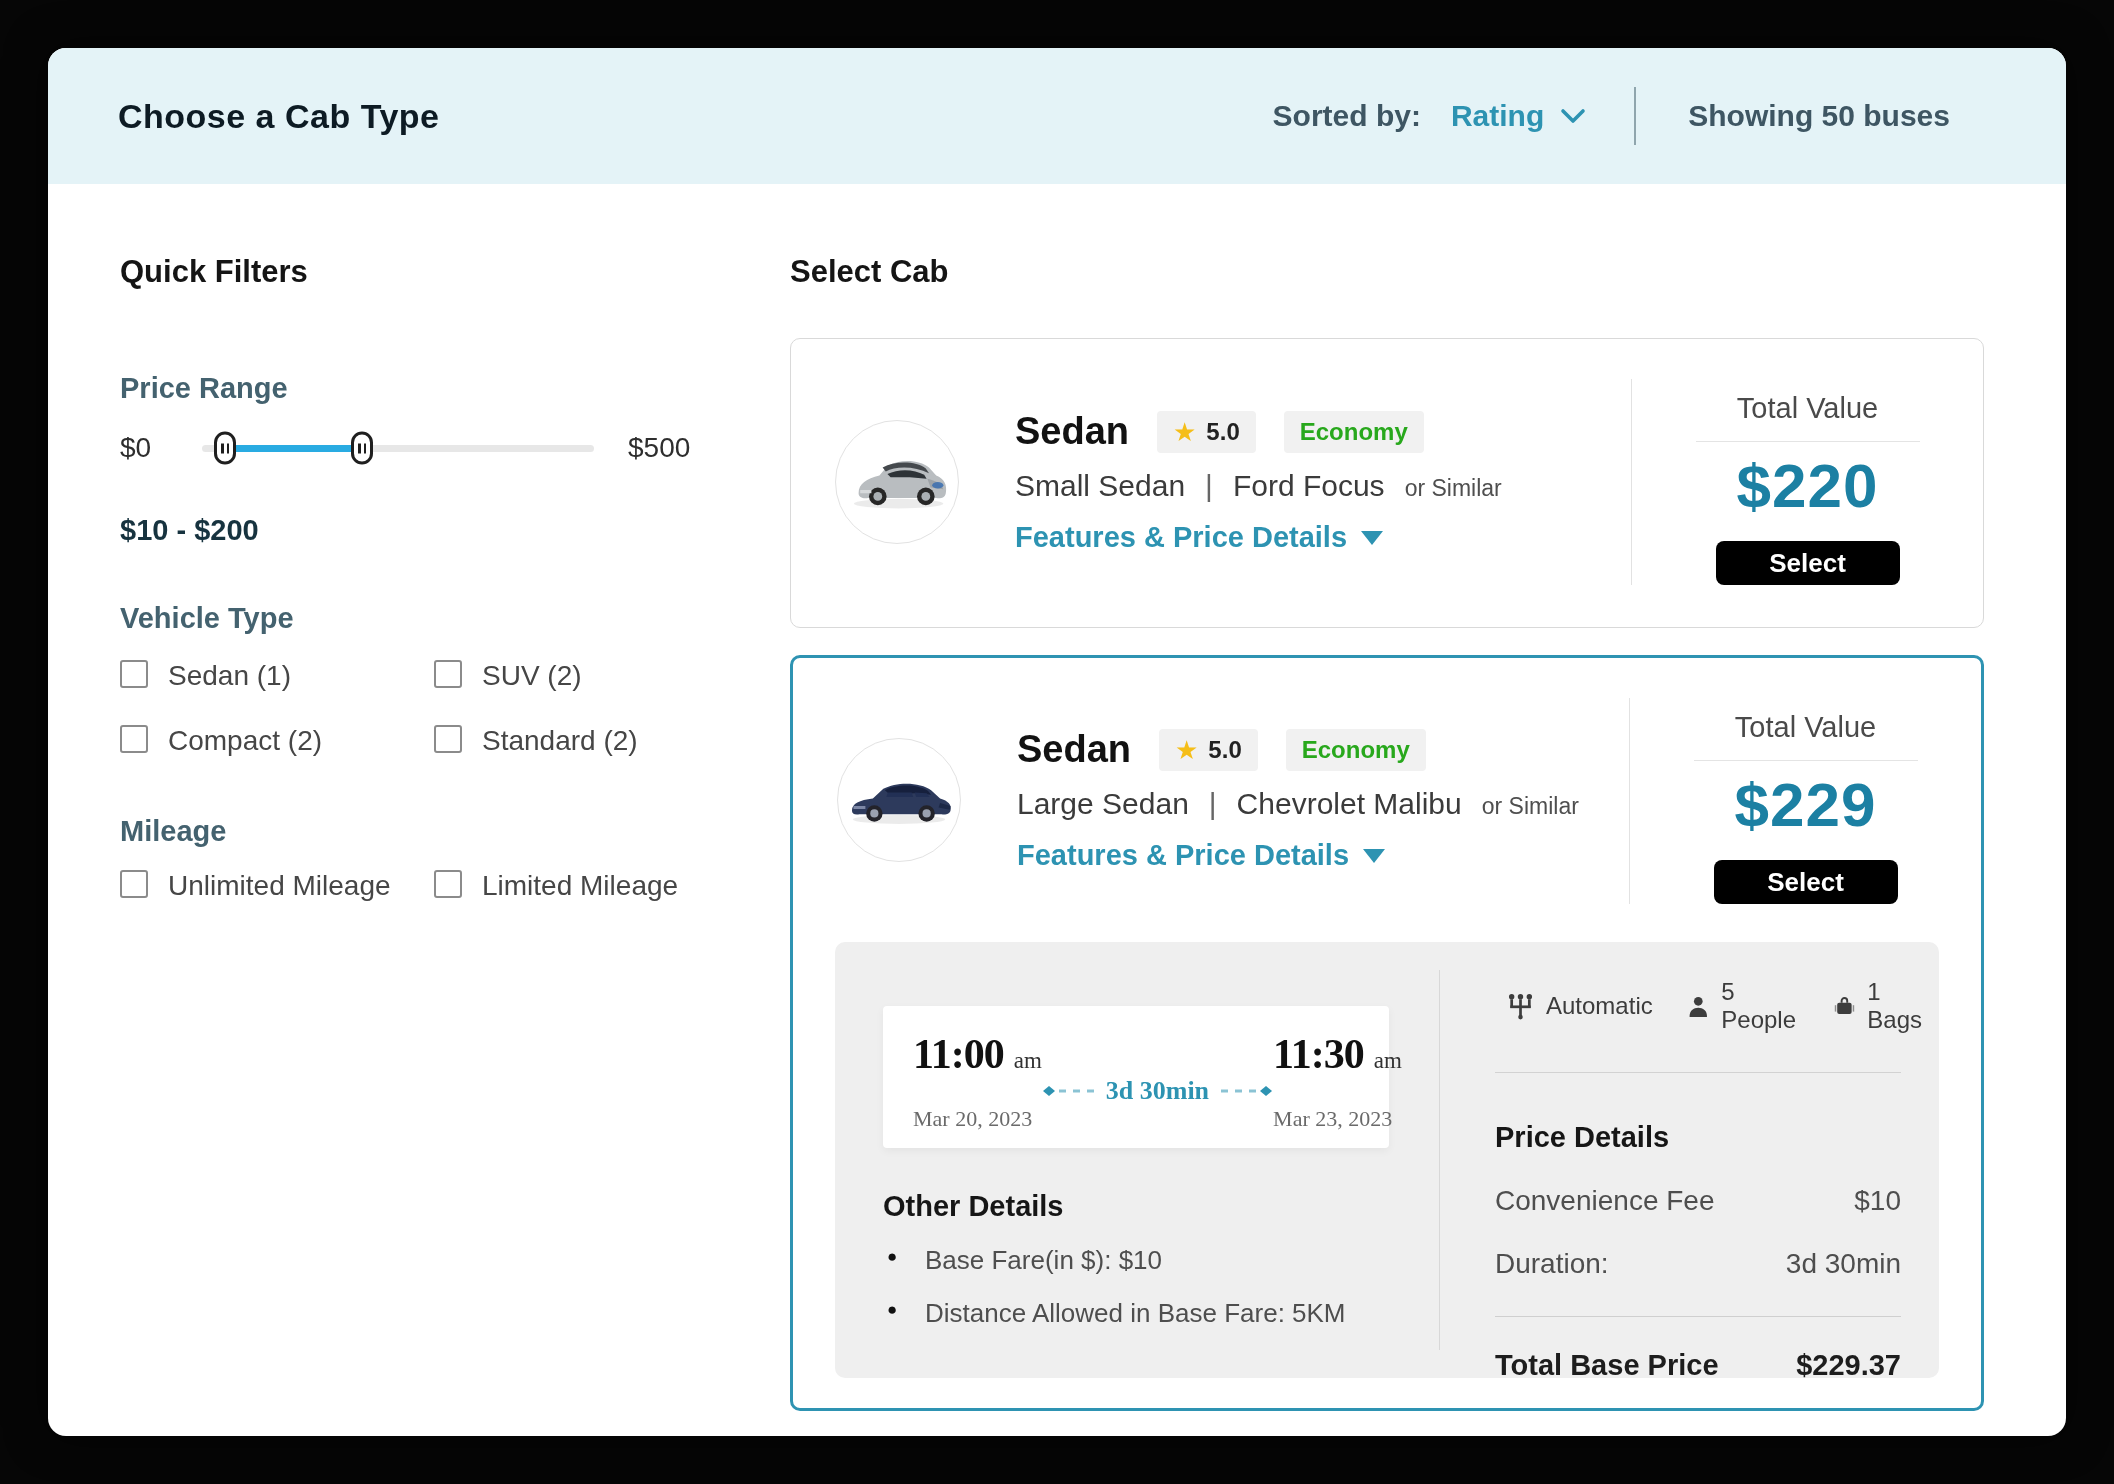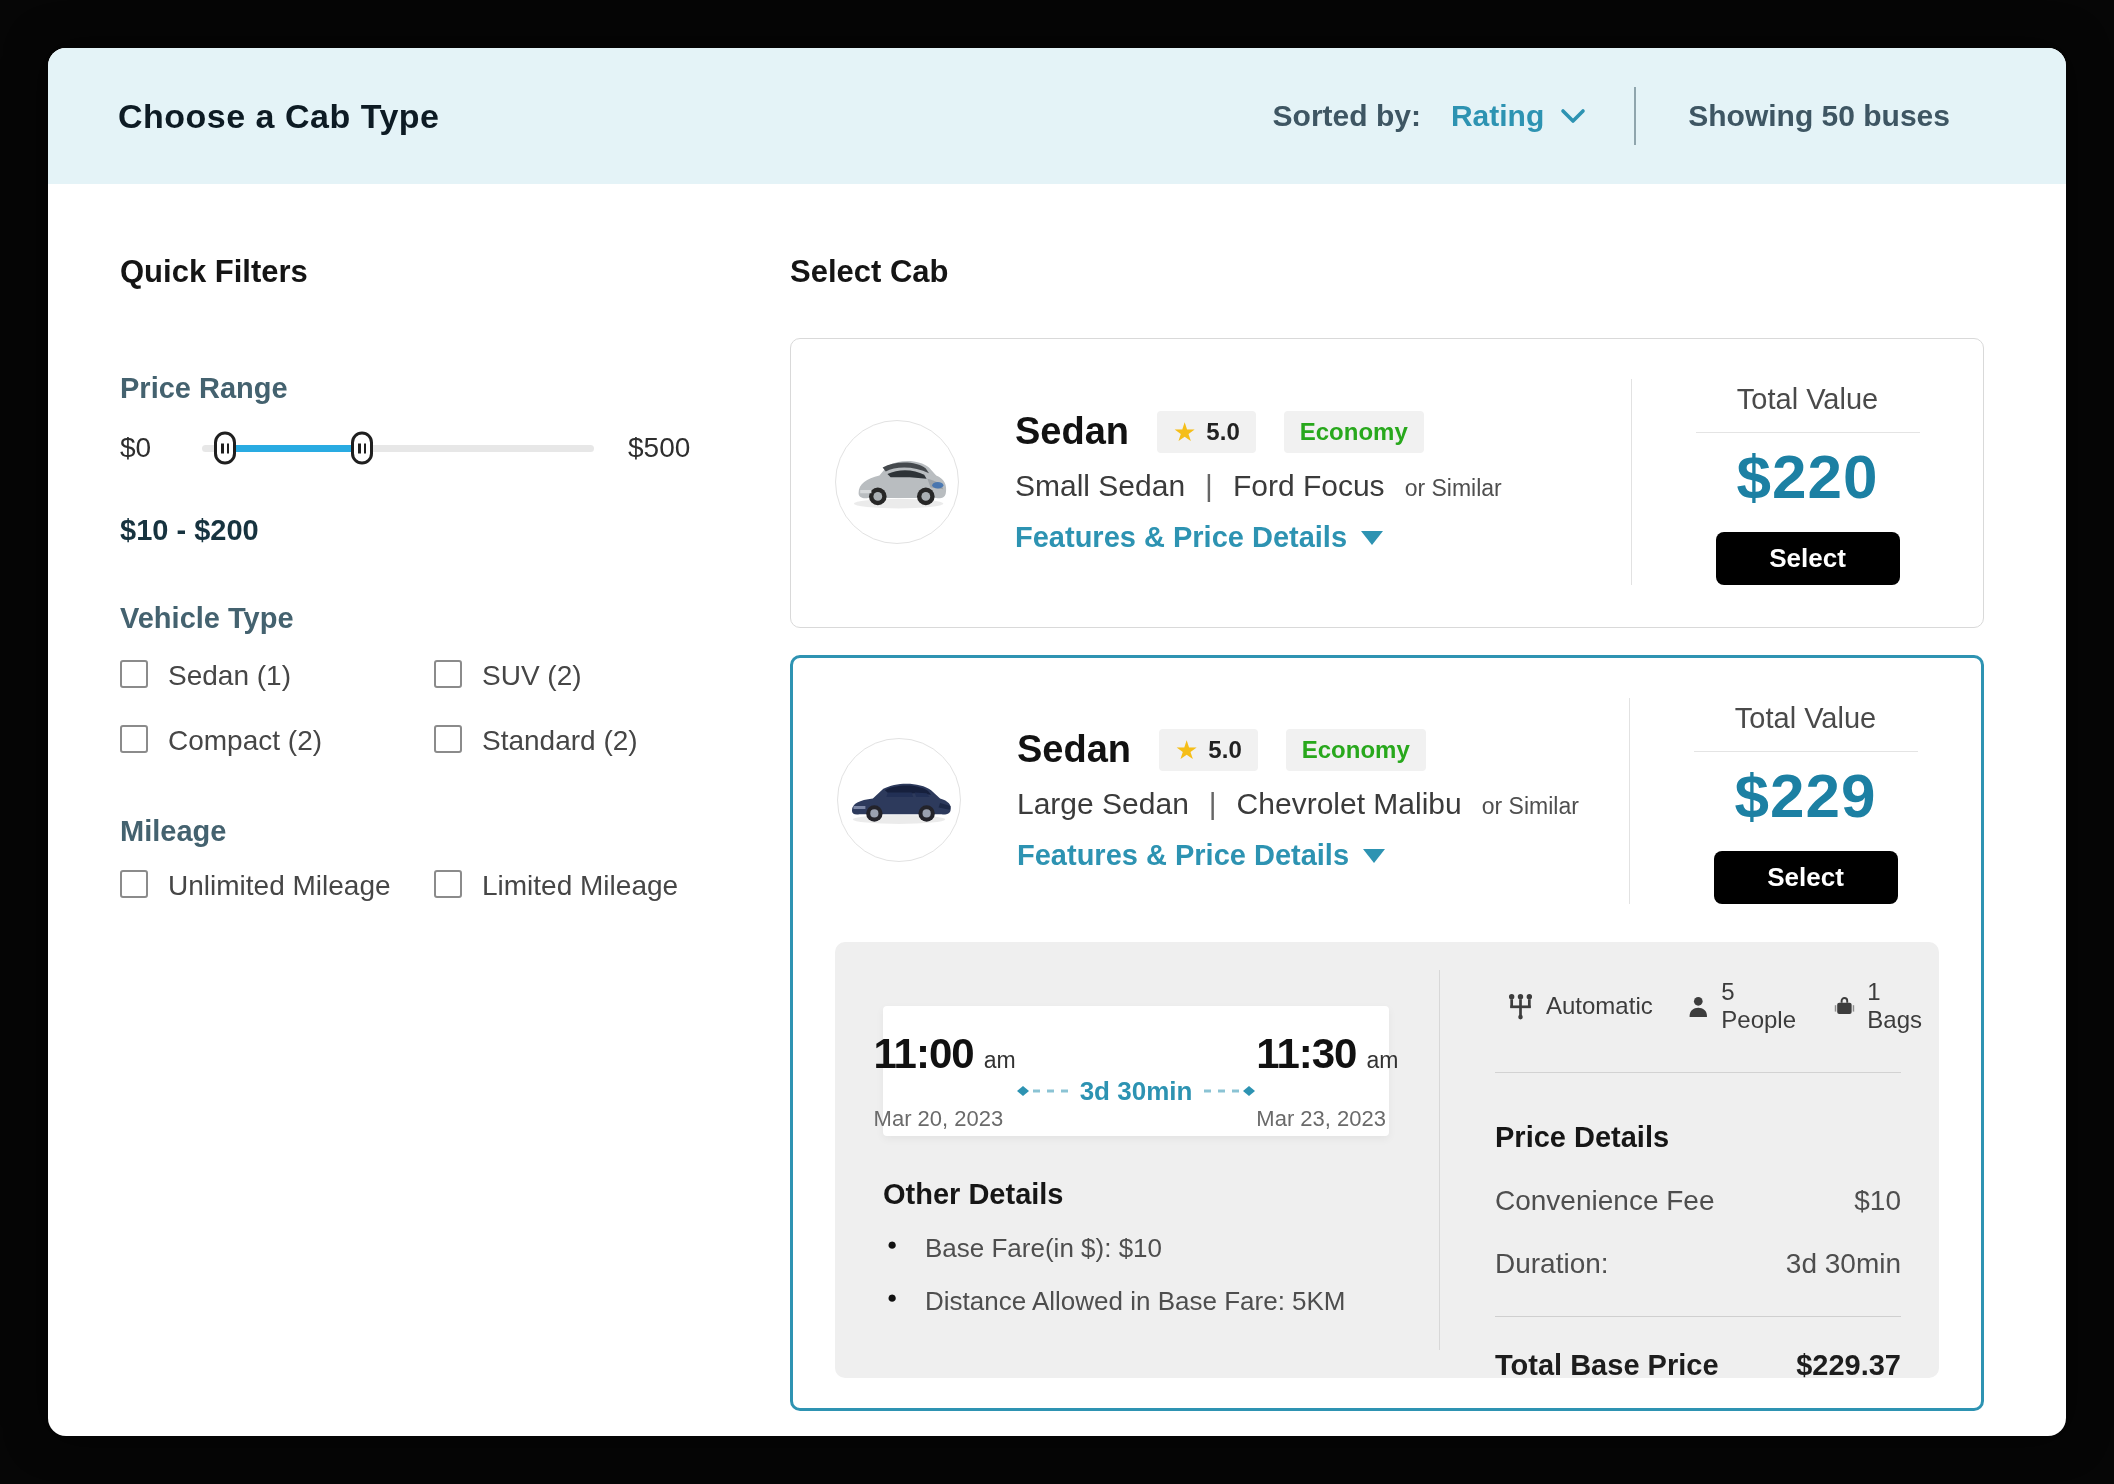--- a/index.html
+++ b/index.html
@@ -85,37 +85,38 @@
   .sub-sep { font-size:30px; color:#666; }
   .sub-similar { font-size:23px; color:#4f4f4f; }
   .features-link { margin-top:18px; display:flex; align-items:center; gap:14px; cursor:pointer; }
   .features-text { font-size:29px; font-weight:700; color:#2d93b2; }
   .tri-down { width:0; height:0; border-left:11px solid transparent; border-right:11px solid transparent; border-top:14px solid #2d93b2; }
   .card-right {
     position:absolute; right:0; top:40px; height:206px; width:352px;
     border-left:1px solid #e2e2e2;
     display:flex; flex-direction:column; align-items:center;
   }
-  .tv-label { font-size:29px; color:#4a4a4a; margin-top:4px; }
+  .tv-label { font-size:29px; color:#4a4a4a; margin-top:13px; }
   .tv-hr { width:224px; border-top:1px solid #e4e4e4; margin-top:16px; }
   .tv-price { font-size:62px; font-weight:700; color:#1c80a3; margin-top:8px; letter-spacing:1px; }
   .select-btn {
     margin-top:20px; width:184px; height:54px; background:#000000; border:none; border-radius:8px;
     color:#fff; font-size:26px; font-weight:600; font-family:inherit; cursor:pointer;
   }
 
   
   .panel { position:relative; margin:0 42px; height:436px; background:#efefef; border-radius:10px; }
   .panel-divider { position:absolute; left:604px; top:28px; bottom:28px; width:1px; background:#d8d8d8; }
   .panel-left { position:absolute; left:48px; top:38px; width:520px; }
   .p-h { font-size:29px; font-weight:600; color:#161616; }
   .time-box {
     margin-top:26px; width:506px; background:#fff; border-radius:4px;
-    padding:24px 30px 4px; display:flex; justify-content:center;
+    padding:24px 30px 16px; display:flex; justify-content:space-between;
     box-shadow:0 3px 8px rgba(0,0,0,.05);
+    font-family:Liberation Serif, serif;
   }
   .tcol { display:flex; flex-direction:column; }
   .t-top { display:flex; align-items:baseline; }
   .t-time { font-size:42px; font-weight:700; color:#111; letter-spacing:-1px; }
   .t-mer { font-size:23px; color:#333; margin-left:10px; }
   .t-date { font-size:22px; color:#6a6a6a; margin-top:28px; }
   .tmid { display:flex; align-items:center; gap:12px; margin-top:20px; }
   .t-duration { font-size:26px; font-weight:700; color:#2d93b2; white-space:nowrap; }
   .od-title { margin-top:42px; }
   .od-list { margin-top:22px; list-style:none; }

